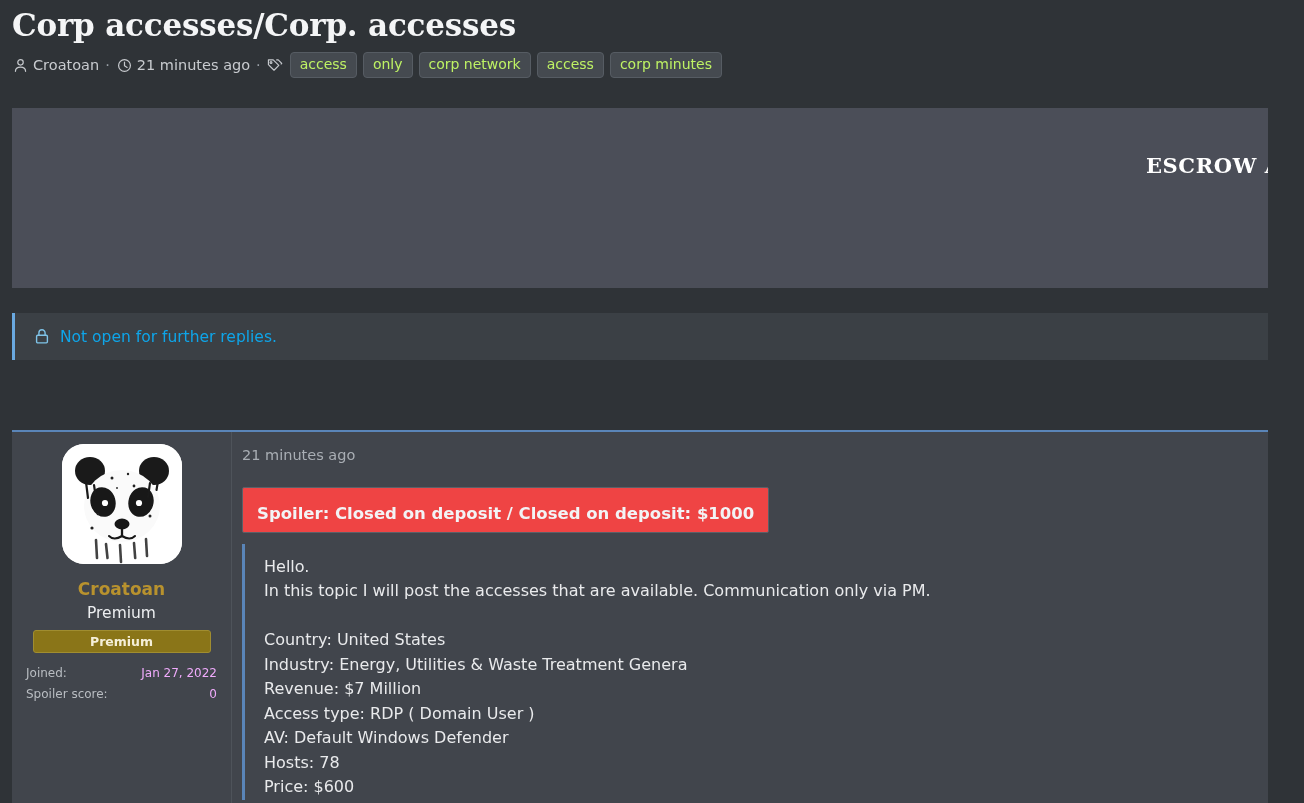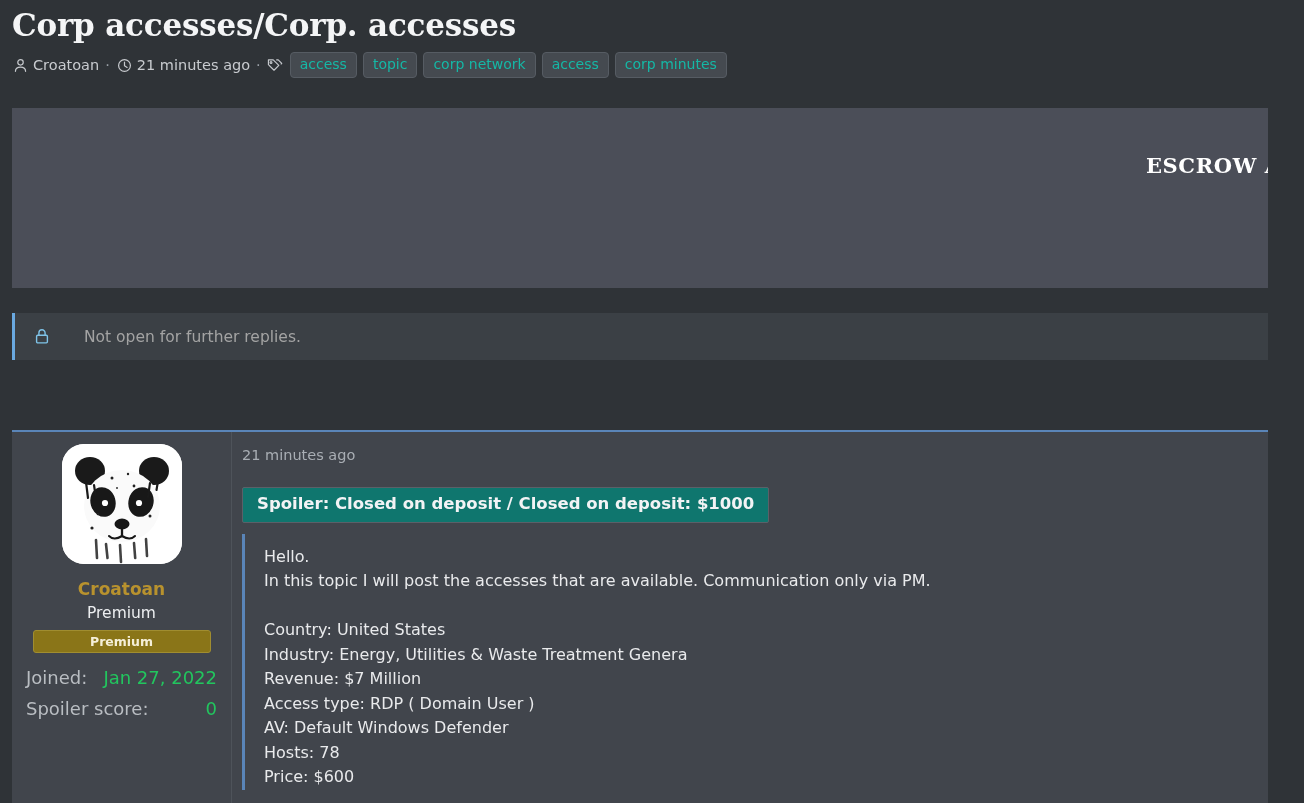--- a/index.html
+++ b/index.html
@@ -71,21 +71,21 @@
     margin-left: 2px;
   }
 
   .tag-pill {
     display: inline-block;
     padding: 3px 9px 4px;
     background: #454a50;
     border: 1px solid #565c63;
     border-radius: 4px;
     font-size: 14px;
-    color: #14b8a6;
+    color: #bef264;
     line-height: 1.25;
     white-space: nowrap;
   }
 
   
   .banner {
     position: absolute;
     left: 12px;
     top: 108px;
     width: 1400px;
@@ -126,23 +126,22 @@
     justify-content: center;
     width: 18px;
     height: 18px;
     margin-right: 9px;
     color: #7fc3e8;
   }
   .notice-icon svg { display: block; }
 
   .notice-text {
     font-size: 15.5px;
-    color: #a3a3a3;
-    white-space: nowrap;
-    margin-left: 24px;
+    color: #0ea5e9;
+    white-space: nowrap;
   }
 
   
   .post {
     position: absolute;
     left: 12px;
     top: 430px;
     width: 1400px;
     height: 380px;
     background: #41454c;
@@ -201,44 +200,44 @@
 
   .user-stats {
     margin-top: 10px;
     padding: 0 4px;
   }
 
   .stat-row {
     display: flex;
     justify-content: space-between;
     align-items: baseline;
-    font-size: 18px;
+    font-size: 12px;
     line-height: 1.72;
   }
 
   .stat-label { color: #b9bdc2; }
-  .stat-value { color: #22c55e; }
+  .stat-value { color: #f0abfc; }
 
   .post-main {
     flex: 1 1 auto;
     min-width: 0;
     padding: 14px 16px 0 10px;
   }
 
   .post-date {
     font-size: 14.5px;
     color: #a9aeb4;
     line-height: 1.3;
   }
 
   .spoiler-button {
     display: inline-block;
     margin-top: 22px;
-    padding: 6px 14px 9px;
-    background: #0f766e;
+    padding: 16px 14px 9px;
+    background: #ef4444;
     border: 1px solid #5b6068;
     border-radius: 2px;
     font-size: 16.5px;
     font-weight: 700;
     color: #f2f3f5;
     white-space: nowrap;
     cursor: pointer;
   }
 
   .post-body {
@@ -281,21 +280,21 @@
       <span class="meta-icon">
         <svg width="16" height="16" viewBox="0 0 18 16" fill="none" stroke="currentColor" stroke-width="1.3">
           <path d="M1.6 7.6V2.2h5.4l6.3 6.3-5.4 5.4L1.6 7.6z" stroke-linejoin="round"></path>
           <circle cx="4.5" cy="5.1" r="1.05"></circle>
           <path d="M10.4 2.2h2.2l4.0 4.0-1.1 1.1" stroke-linejoin="round"></path>
         </svg>
       </span>
 
       <span class="tag-list">
         <span class="tag-pill">access</span>
-        <span class="tag-pill">topic</span>
+        <span class="tag-pill">only</span>
         <span class="tag-pill">corp network</span>
         <span class="tag-pill">access</span>
         <span class="tag-pill">corp minutes</span>
       </span>
     </div>
   </div>
 
   <div class="banner">
     <div class="banner-title">ESCROW AVAILABLE</div>
 

